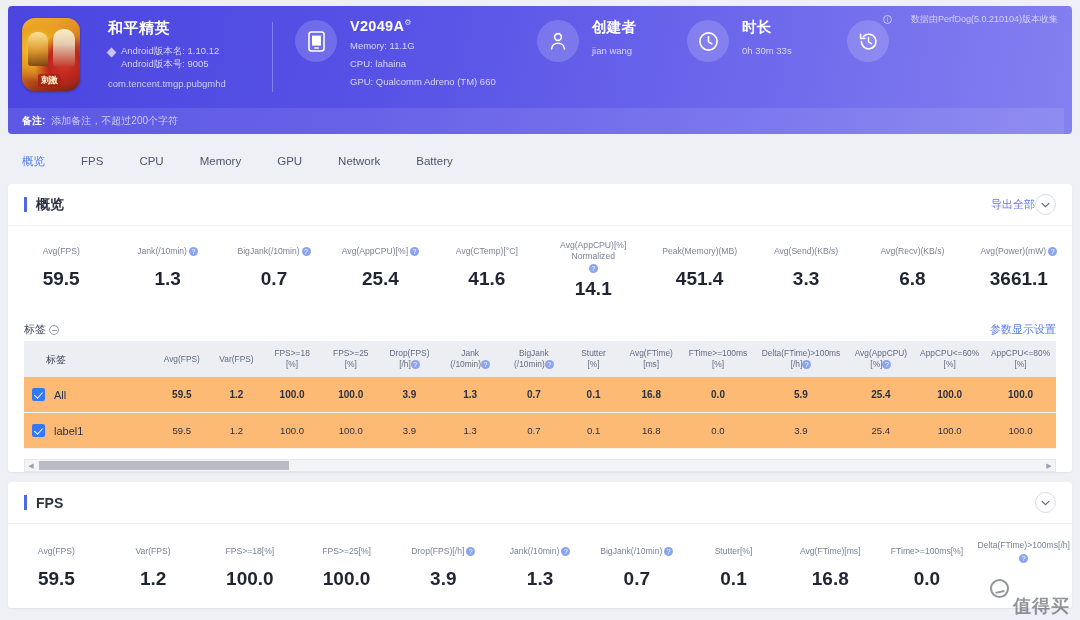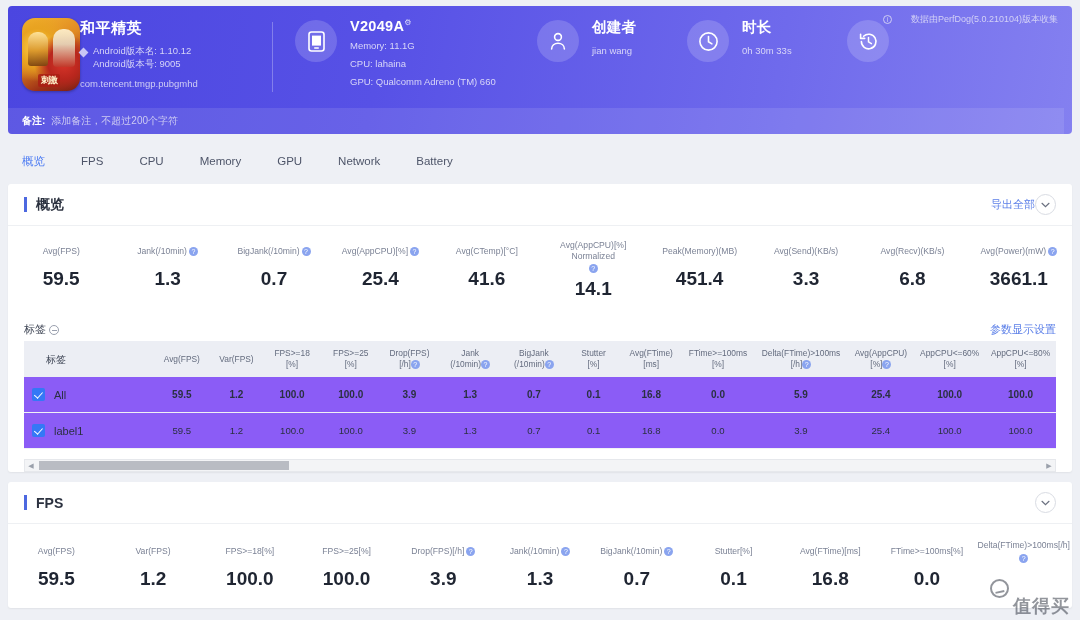--- a/index.html
+++ b/index.html
@@ -41,21 +41,21 @@
     content: ""; position: absolute; right: 5px; top: 11px; width: 22px; height: 38px;
     background: linear-gradient(180deg,#fff2d2 0%, #e8dcc0 40%, #c0392a 100%);
     border-radius: 10px 10px 4px 4px; opacity: .9;
   }
   .icon-badge {
     position: absolute; left: 16px; bottom: 4px; z-index: 3;
     font-size: 9px; color: #fff5cc; font-weight: bold;
     background: rgba(170,30,20,.85); padding: 0 3px; border-radius: 2px;
     letter-spacing: -1px;
   }
-  .app-text { padding-left: 0; padding-top: 1px; }
+  .app-text { padding-left: 28px; padding-top: 1px; }
   .app-name { color: #fff; font-size: 15px; font-weight: bold; letter-spacing: .5px; }
   .app-meta-rows { display: flex; align-items: flex-start; margin-top: 7px; }
   .diamond {
     width: 7px; height: 7px; background: #c9c6f5; transform: rotate(45deg);
     margin: 4px 6px 0 0; flex: 0 0 7px;
   }
   .app-line { color: #d6d4f7; font-size: 9.5px; line-height: 12.5px; white-space: nowrap; }
   .app-pkg { color: #cfcdf5; font-size: 9.5px; margin-top: 8px; white-space: nowrap; }
 
   .hdr-sep { width: 1px; height: 70px; background: rgba(255,255,255,.28); margin: 4px 22px 0 4px; }
@@ -158,21 +158,21 @@
   table { border-collapse: collapse; width: 100%; table-layout: fixed; }
   thead th {
     background: #eceef4; font-size: 8.4px; color: #636b7e; font-weight: normal;
     padding: 7px 2px; line-height: 11px; vertical-align: middle; text-align: center;
   }
   thead th.col-label {
     background: #eceef4; text-align: left; padding-left: 22px; font-size: 10px; color: #3b4252;
   }
   tbody td {
     font-size: 9.6px; color: #2a3040; text-align: center; padding: 11px 2px;
-    border-bottom: 1px solid #f0f2f5; background: #8b5cf6; margin-top: 40px;
+    border-bottom: 1px solid #f0f2f5; background: #fdba74; margin-top: 40px;
   }
   tbody tr.row-all td { font-weight: bold; font-size: 10px; }
   tbody td.col-label { text-align: left; padding-left: 8px; }
   .cb-cell { display: flex; align-items: center; gap: 9px; }
   .checkbox {
     width: 13px; height: 13px; border-radius: 2px; background: #3478f6;
     display: inline-block; position: relative; flex: 0 0 13px; cursor: pointer;
   }
   .checkbox::after {
     content: ""; position: absolute; left: 4px; top: 1.5px; width: 3.5px; height: 7px;

